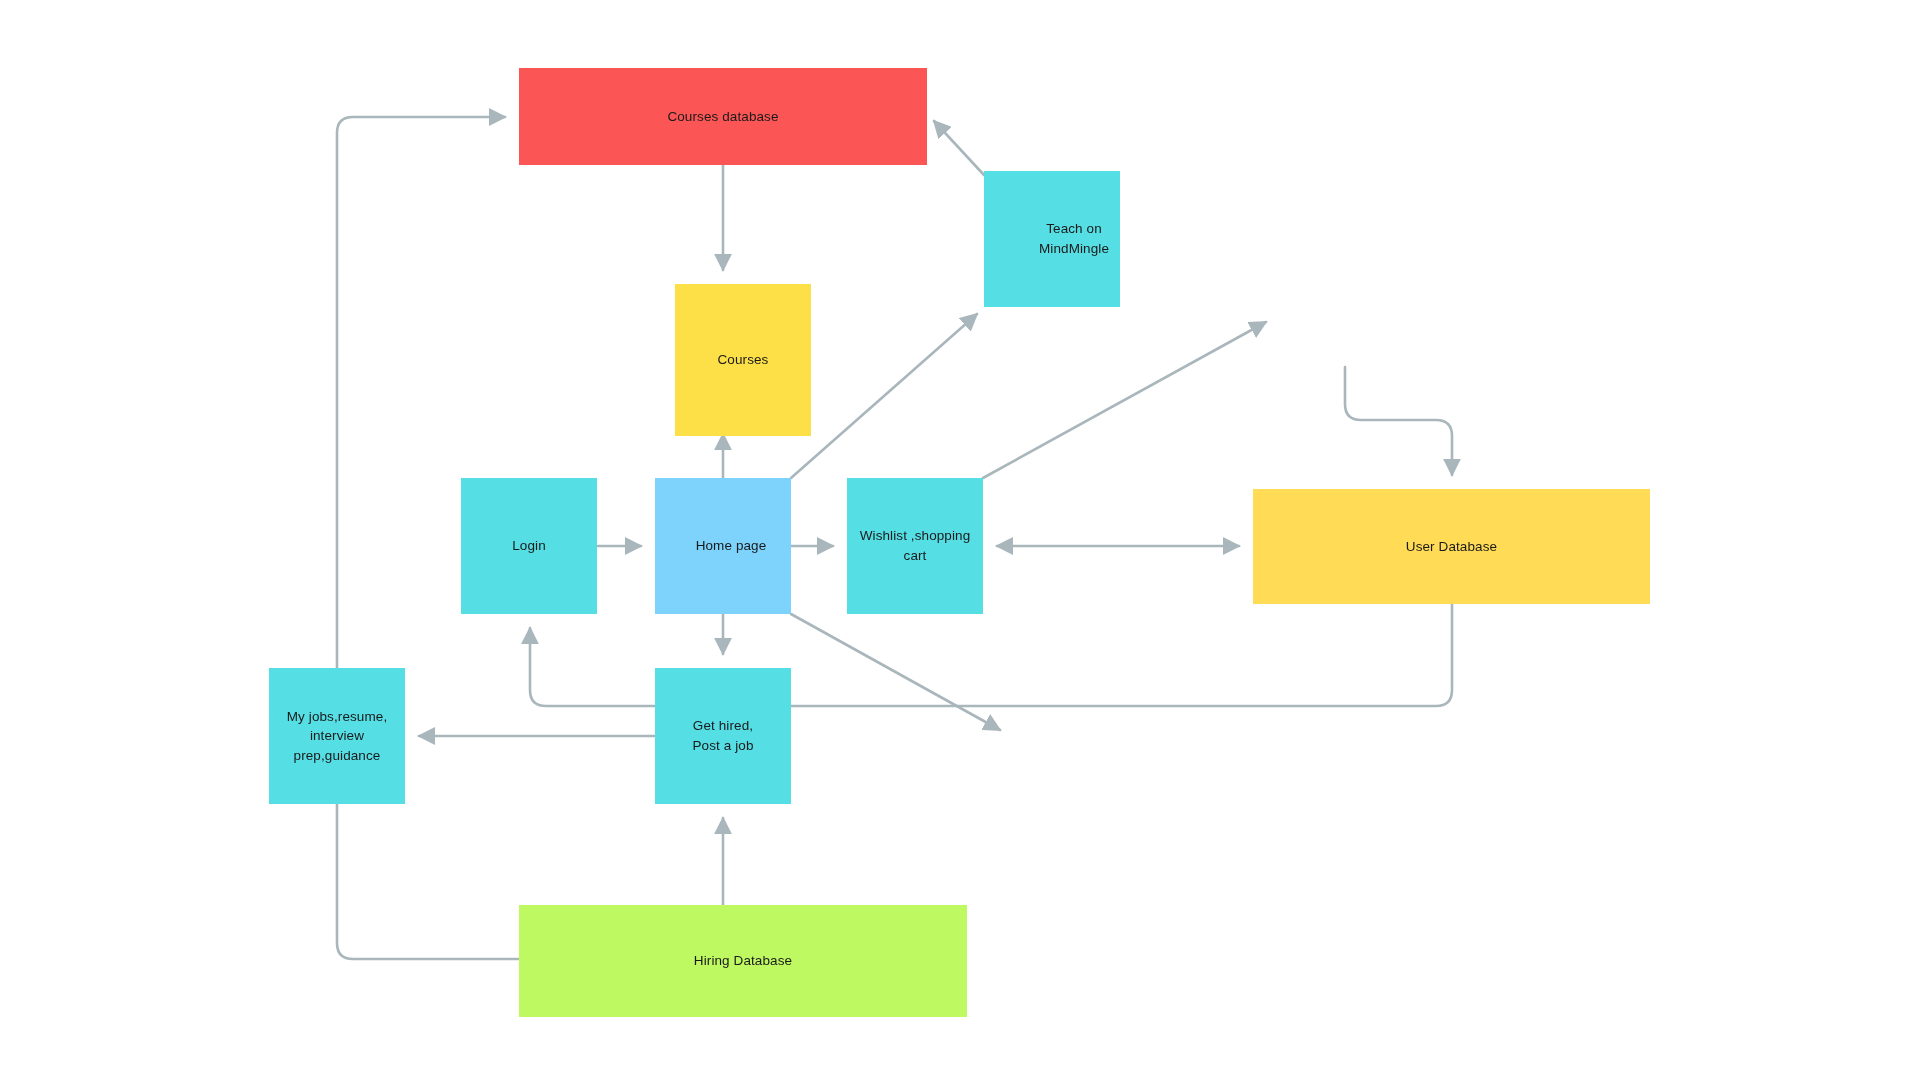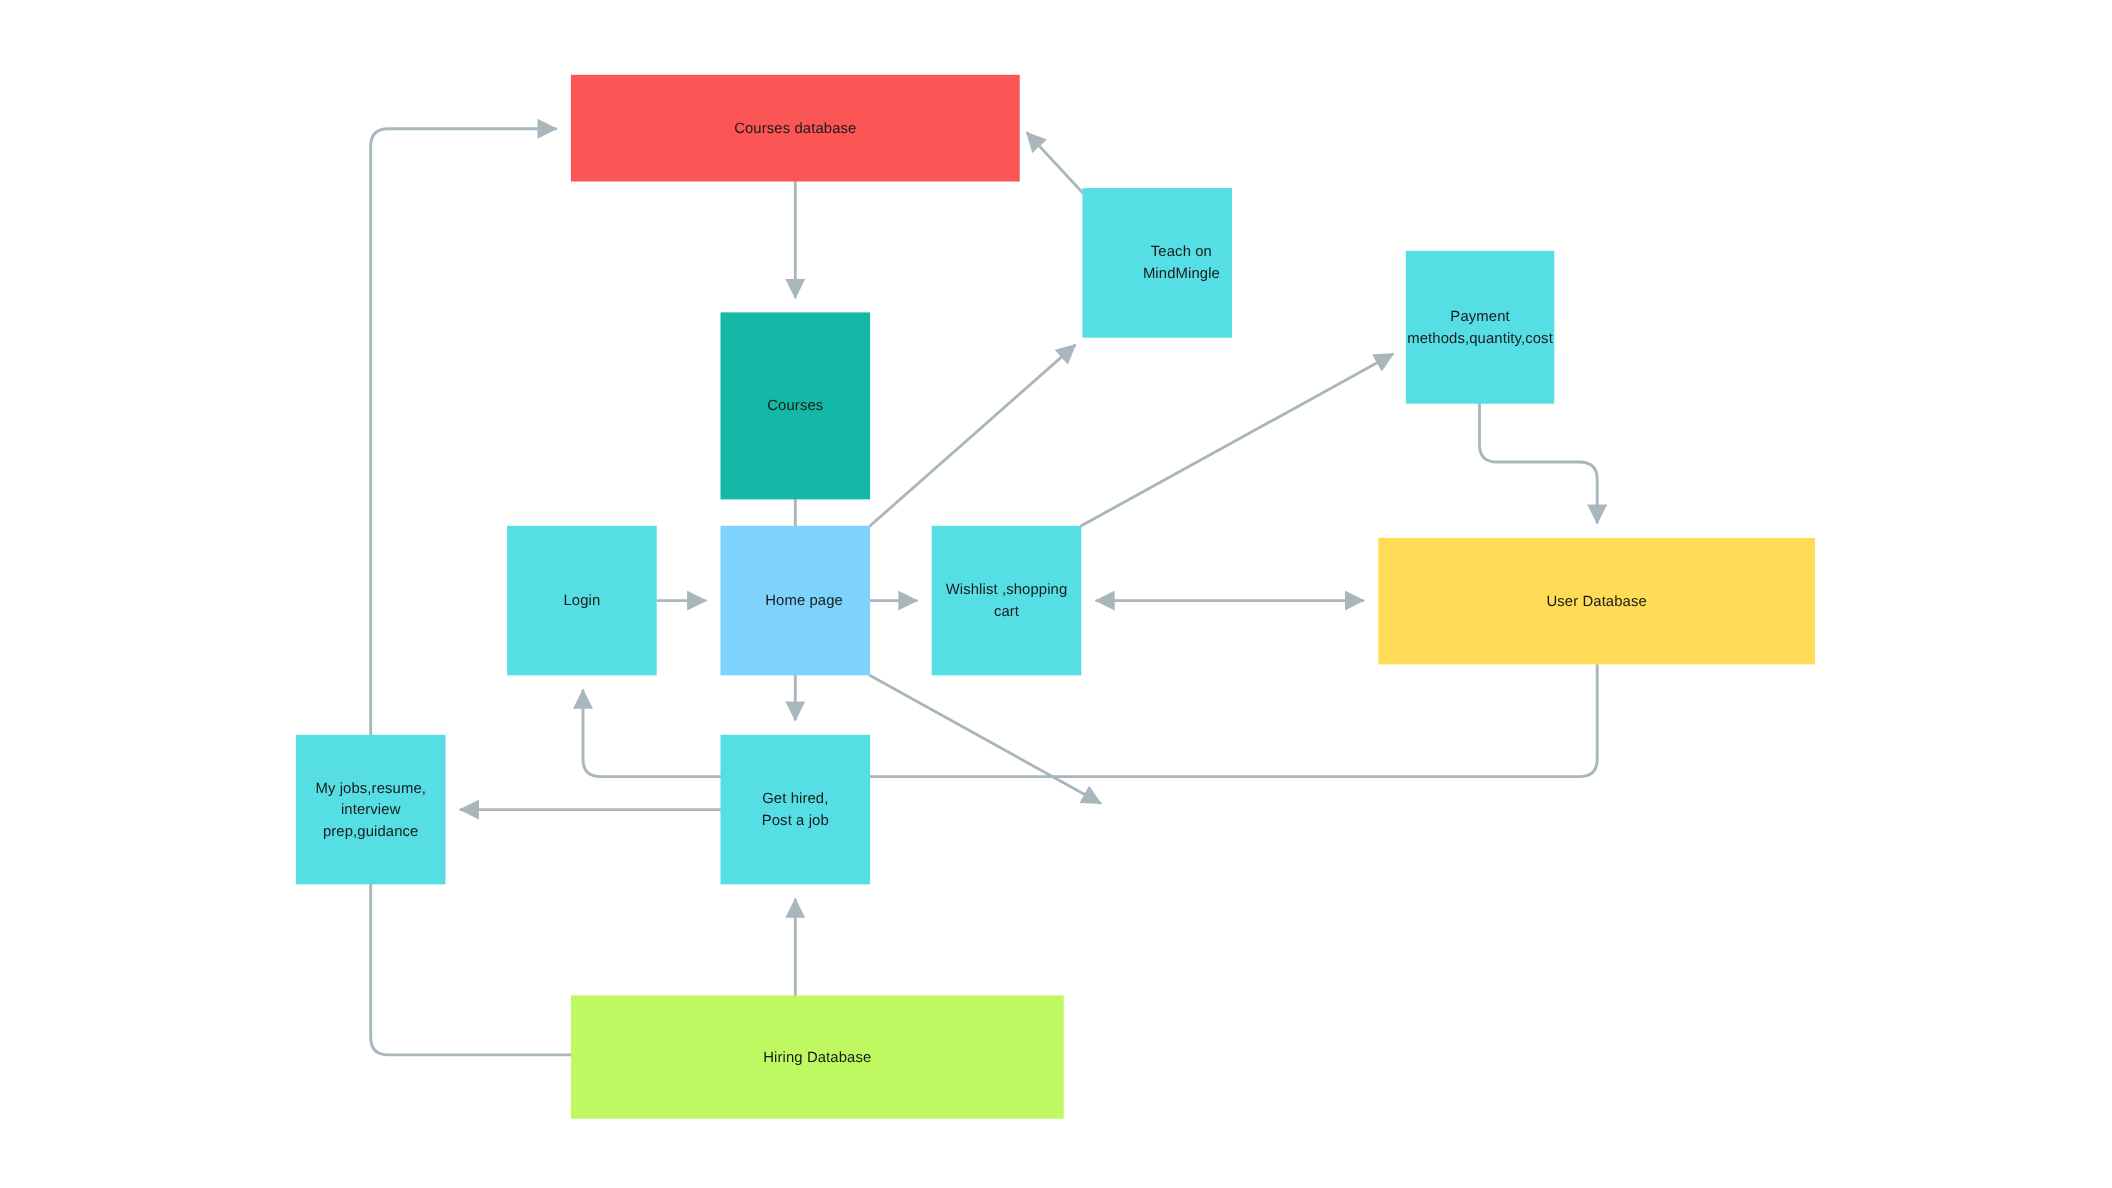--- a/index.html
+++ b/index.html
@@ -95,26 +95,22 @@
   </svg>
 
   <div class="node" style="left:519px; top:68px; width:408px; height:97px; background:#FB5555;text-align:center;">
     <span class="node-label">Courses database</span>
   </div>
 
   <div class="node" style="left:984px; top:171px; width:136px; height:136px; background:#55DEE4;padding-left:48px;">
     <span class="node-label">Teach on MindMingle</span>
   </div>
 
-  <div class="node" style="left:1278px; top:228px; width:135px; height:139px; background:#55DEE4;">
-    <span class="node-label">Payment
-methods,quantity,cost</span>
-  </div>
 
-  <div class="node" style="left:655px; top:284px; width:136px; height:170px; background:#14b8a6;">
+  <div class="node" style="left:675px; top:284px; width:136px; height:152px; background:#fde047;">
     <span class="node-label">Courses</span>
   </div>
 
   <div class="node" style="left:461px; top:478px; width:136px; height:136px; background:#55DEE4;">
     <span class="node-label">Login</span>
   </div>
 
   <div class="node" style="left:655px; top:478px; width:136px; height:136px; background:#7dd3fc;padding-left:20px;">
     <span class="node-label">Home page</span>
   </div>

